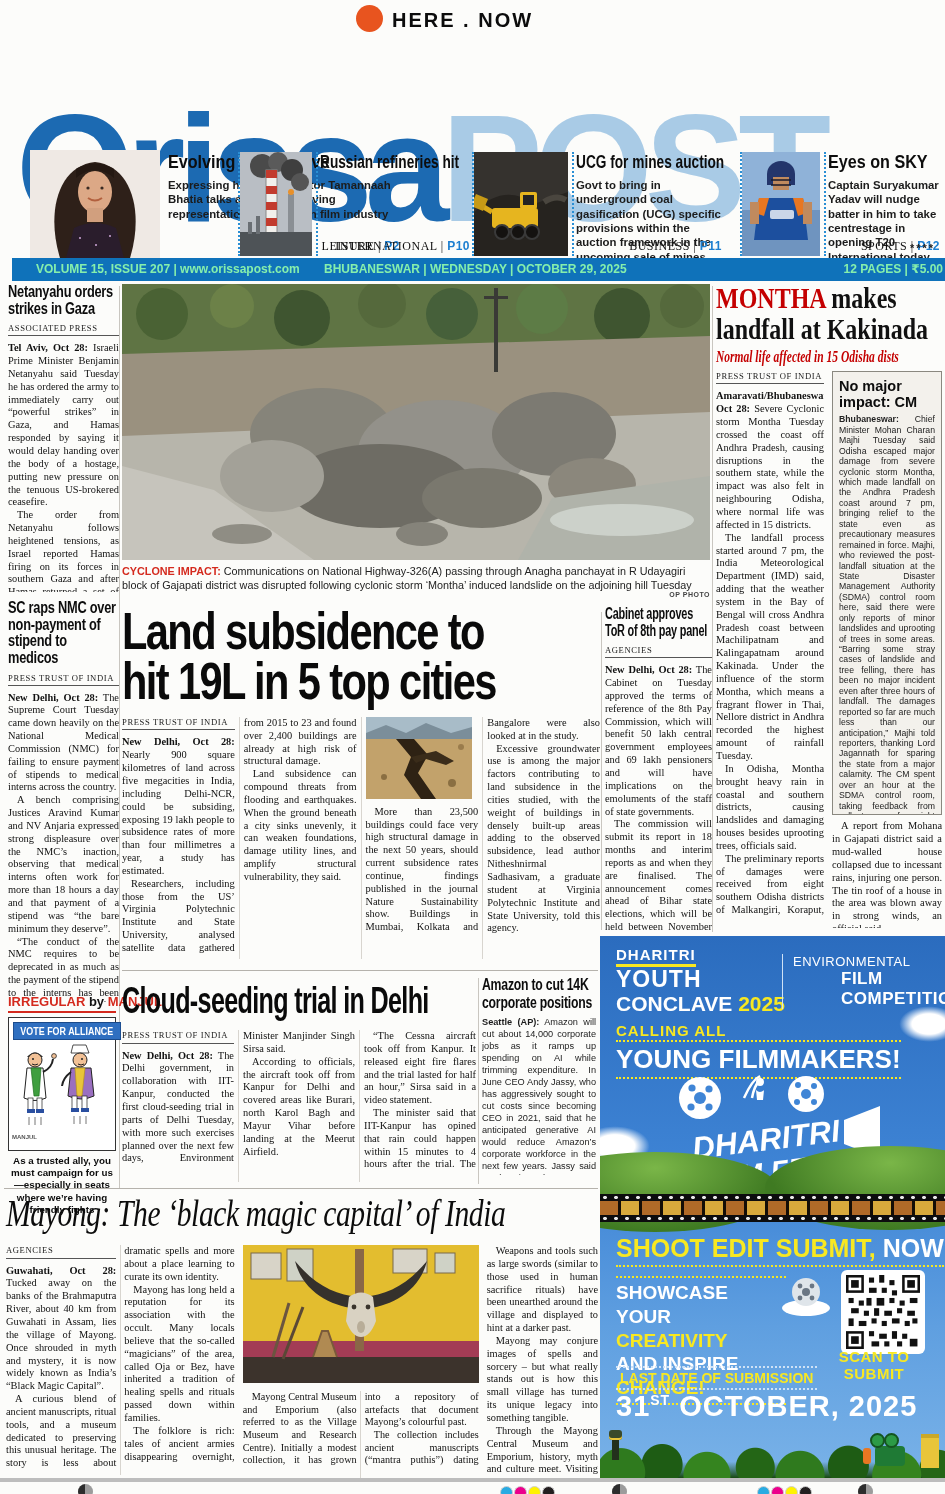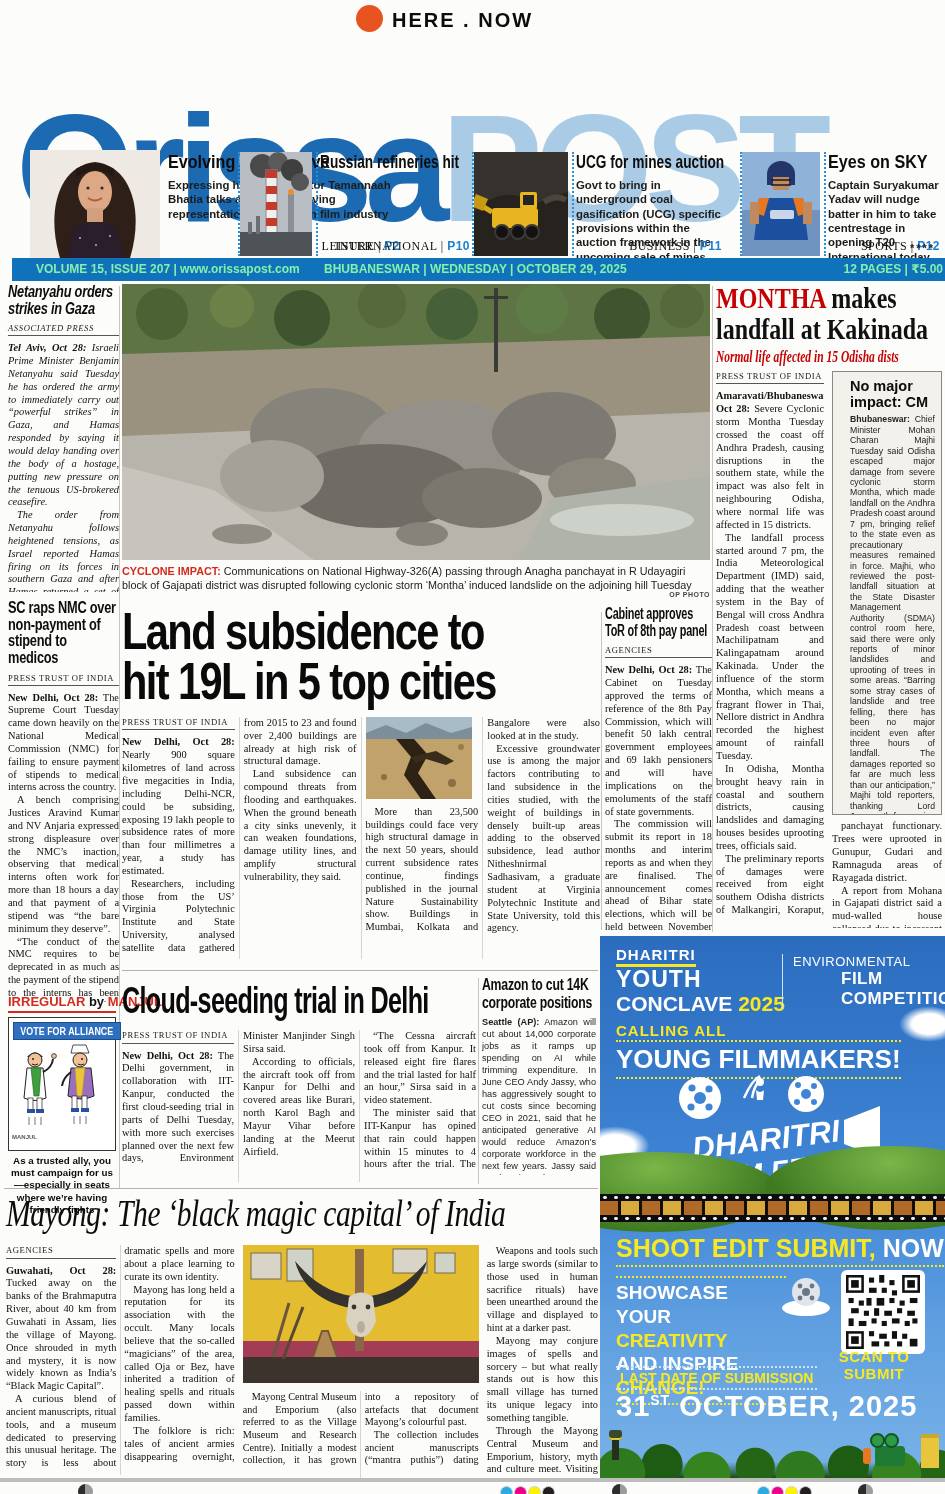--- a/index.html
+++ b/index.html
@@ -46,21 +46,21 @@
   
   .h-land{font-family:"Liberation Sans",sans-serif;font-weight:bold;font-size:52px;line-height:.97;
           letter-spacing:-2px;color:#0a0a0a;margin:0;}
   .h-cloud{font-family:"Liberation Sans",sans-serif;font-weight:bold;font-size:37px;letter-spacing:-1px;
            color:#0a0a0a;margin:0;white-space:nowrap;}
   .h-mayong{font-style:italic;font-weight:normal;font-size:37px;letter-spacing:-.5px;color:#0c0c0c;margin:0;white-space:nowrap;}
   
   .h-montha{font-weight:bold;font-size:30px;line-height:1.04;margin:0;}
   .montha-red{color:#c40000;}
   .montha-sub{font-size:16px;font-weight:bold;font-style:italic;color:#c40000;margin:4px 0 5px 0;white-space:nowrap;}
-  .cmbox{background:#f3f1ec;border:1px solid #8a8880;padding:6px 6px 4px 17px;}
+  .cmbox{background:#f3f1ec;border:1px solid #8a8880;padding:6px 6px 4px 6px;}
   .cmbox h4{font-family:"Liberation Sans",sans-serif;font-size:14.5px;margin:0 0 4px 0;color:#0d0d0d;}
   .cmbox .boxtext{font-family:"Liberation Sans",sans-serif;font-size:8.7px;line-height:1.2;text-align:justify;color:#222;}
   
   .capred{color:#d42a1e;font-weight:bold;}
   .photocap{font-family:"Liberation Sans",sans-serif;font-size:10.8px;line-height:1.3;color:#222;}
   .opphoto{position:absolute;right:0;bottom:1px;font-size:7px;font-weight:bold;color:#444;
            font-family:"Liberation Sans",sans-serif;letter-spacing:.5px;}
   
   .cols4{column-count:4;column-gap:9px;column-rule:1px solid #d8d5cf;column-fill:auto;}
   .cols3{column-count:3;column-gap:9px;column-rule:1px solid #d8d5cf;column-fill:auto;}
@@ -233,21 +233,21 @@
     <span style="right:14px;">12 PAGES | ₹5.00</span>
   </div>
 
   <div class="vr" style="left:119px;top:286px;height:902px;"></div>
   <div class="vr" style="left:712px;top:286px;height:646px;"></div>
   <div class="vr" style="left:601px;top:612px;height:318px;"></div>
   <div class="vr" style="left:478px;top:978px;height:206px;"></div>
   <div class="hr" style="left:122px;top:970px;width:476px;"></div>
   <div class="hr" style="left:4px;top:1188px;width:594px;"></div>
 
-  <div class="abs" style="left:8px;top:284px;width:111px;height:312px;font-style:italic;">
+  <div class="abs" style="left:8px;top:284px;width:111px;height:312px;">
     <h2 class="h-col sx80">Netanyahu orders strikes in Gaza</h2>
     <div class="byline">ASSOCIATED PRESS</div>
     <div class="bodytext clip" style="height:250px;">
       <p class="leadp"><b class="dl">Tel Aviv, Oct 28:</b><span> Israeli Prime Minister Benjamin Netanyahu said Tuesday he has ordered the army to immediately carry out “powerful strikes” in Gaza, and Hamas responded by saying it would delay handing over the body of a hostage, putting new pressure on the tenuous US-brokered ceasefire.</span></p>
       <div class="paras">
           <p>The order from Netanyahu follows heightened tensions, as Israel reported Hamas firing on its forces in southern Gaza and after Hamas returned a set of remains that Israel said belonged to a hostage recovered earlier in the war. Netanyahu called the return a “clear violation” of the ceasefire agreement, which requires Hamas to return all Israeli hostage remains as soon as possible.</p>
         </div>
     </div>
   </div>
 
@@ -388,21 +388,20 @@
       </div>
       <div style="width:112px;">
         <div class="cmbox clip" style="height:432px;">
           <h4>No major impact: CM</h4>
           <div class="boxtext">
             <b>Bhubaneswar:</b><span> Chief Minister Mohan Charan Majhi Tuesday said Odisha escaped major damage from severe cyclonic storm Montha, which made landfall on the Andhra Pradesh coast around 7 pm, bringing relief to the state even as precautionary measures remained in force. Majhi, who reviewed the post-landfall situation at the State Disaster Management Authority (SDMA) control room here, said there were only reports of minor landslides and uprooting of trees in some areas. “Barring some stray cases of landslide and tree felling, there has been no major incident even after three hours of landfall. The damages reported so far are much less than our anticipation,” Majhi told reporters, thanking Lord Jagannath for sparing the state from a major calamity. The CM spent over an hour at the SDMA control room, taking feedback from collectors of eight southern districts, where a ‘red alert’ had been issued in view of the cyclone. Majhi said the state was keeping close watch as Montha moved inland while adding that 17,817 people had been evacuated to more than 2,000 cyclone shelters against the initial target of 32,000. “The major relief is that there has been no report of any casualty so far,” he said. A total of 2,198 pregnant women were shifted to hospitals and another 651 identified for possible transfer if required, he added. Majhi said 153 rescue teams comprising personnel from NDRF, ODRAF and Fire Services would remain stationed in vulnerable districts until the system completely moved out of the state.</span>
             
           </div>
         </div>
         <div class="bodytext paras clip" style="height:108px;margin-top:5px;">
-            <p>panchayat functionary. Trees were uprooted in Gunupur, Gudari and Ramnaguda areas of Rayagada district.</p>
             <p>A report from Mohana in Gajapati district said a mud-walled house collapsed due to incessant rains, injuring one person. The tin roof of a house in the area was blown away in strong winds, an official said.</p>
           </div>
       </div>
     </div>
   </div>
 
   <div class="abs" style="left:122px;top:976px;width:354px;height:208px;">
     <h2 class="h-cloud sx68" style="margin-top:4px;">Cloud-seeding trial in Delhi</h2>
     <div class="bodytext cols3 clip" style="height:152px;margin-top:8px;">
       <div class="byline">PRESS TRUST OF INDIA</div>

